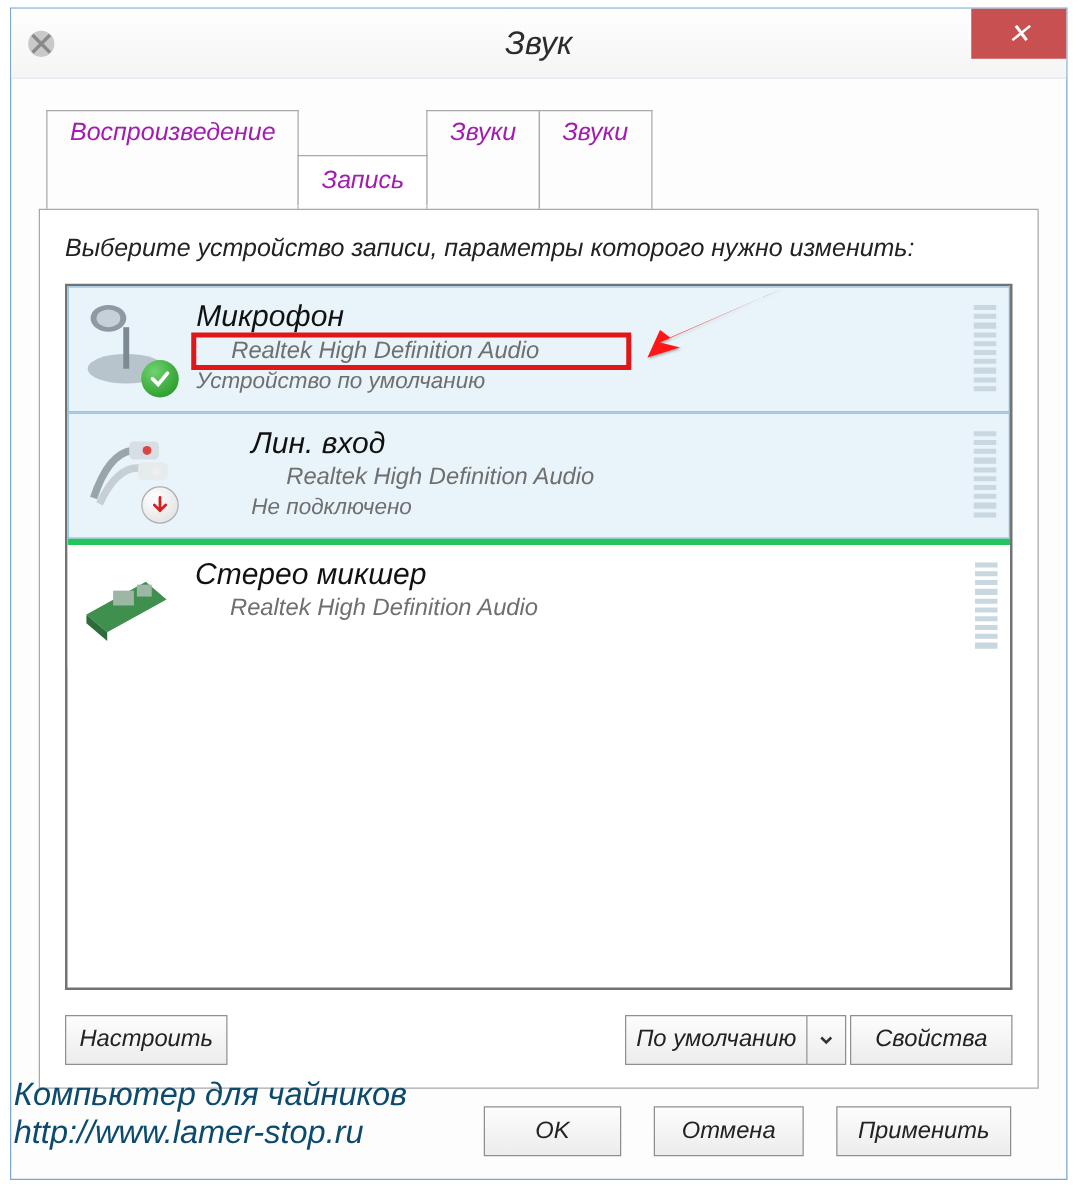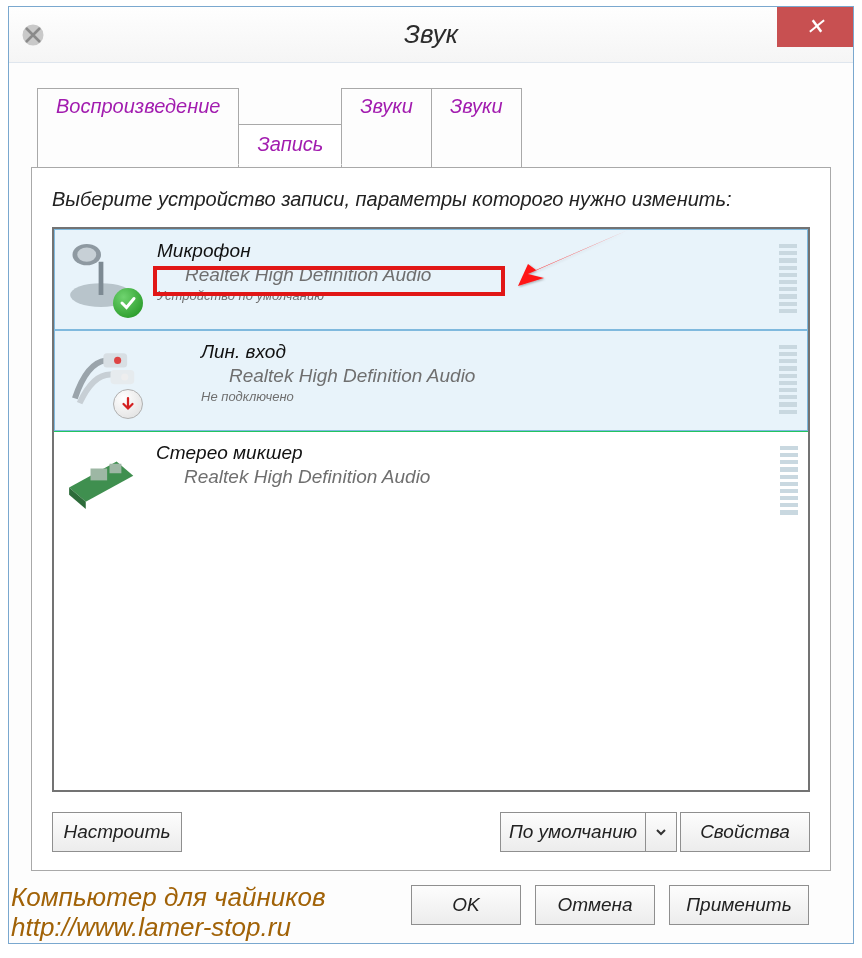--- a/index.html
+++ b/index.html
@@ -102,32 +102,32 @@
     display: flex;
     align-items: flex-start;
     padding: 8px 8px 10px 8px;
     background: #fff;
     position: relative;
   }
   .device-item.hl-blue {
     background: #e8f3fa;
     border: 1px solid #7fb9de;
   }
-  .device-item + .device-item { border-top: 1px solid #22c55e; }
+  .device-item + .device-item { border-top: 5px solid #22c55e; }
   .device-item.hl-blue + .device-item.hl-blue { border-top: 1px solid #7fb9de; gap: 44px; }
   .dev-icon {
     width: 76px; height: 76px;
     margin-right: 18px;
     position: relative;
     flex-shrink: 0;
   }
   .dev-texts { flex: 1; padding-top: 2px; }
-  .dev-name { font-size: 19px; color: #111; }
+  .dev-name { font-size: 24px; color: #111; }
   .dev-sub  { font-size: 19px; color: #6f6f6f; margin-top: 2px; padding-left: 28px; }
-  .dev-status { font-size: 13px; color: #6f6f6f; margin-top: 2px; }
+  .dev-status { font-size: 18px; color: #6f6f6f; margin-top: 2px; }
   .level-meter {
     width: 22px; align-self: stretch;
     display: flex; flex-direction: column-reverse; gap: 3px;
     padding: 6px 2px;
   }
   .level-meter .bar {
     height: 4.2px; background: #c9d8e0;
   }
   .red-box {
     border: 4px solid #e11616;
@@ -176,27 +176,27 @@
   .btn-arrow {
     border: 1px solid #8f8f8f;
     background: linear-gradient(#fdfdfd, #ececec);
     width: 32px;
     display: flex; align-items: center; justify-content: center;
     cursor: pointer;
   }
   .footer-row {
     display: flex;
     justify-content: flex-end;
-    gap: 14px;
+    gap: 26px;
     padding: 14px 22px 0 22px;
   }
   .watermark {
     position: absolute;
-    left: 2px; bottom: 0;
-    color: #a16207;
+    left: 2px; bottom: 22px;
+    color: #0c4a6e;
     font-size: 26px;
     line-height: 1.15;
     pointer-events: none;
     white-space: pre;
   }
 </style>
 </head>
 <body>
 
 <div class="window">

